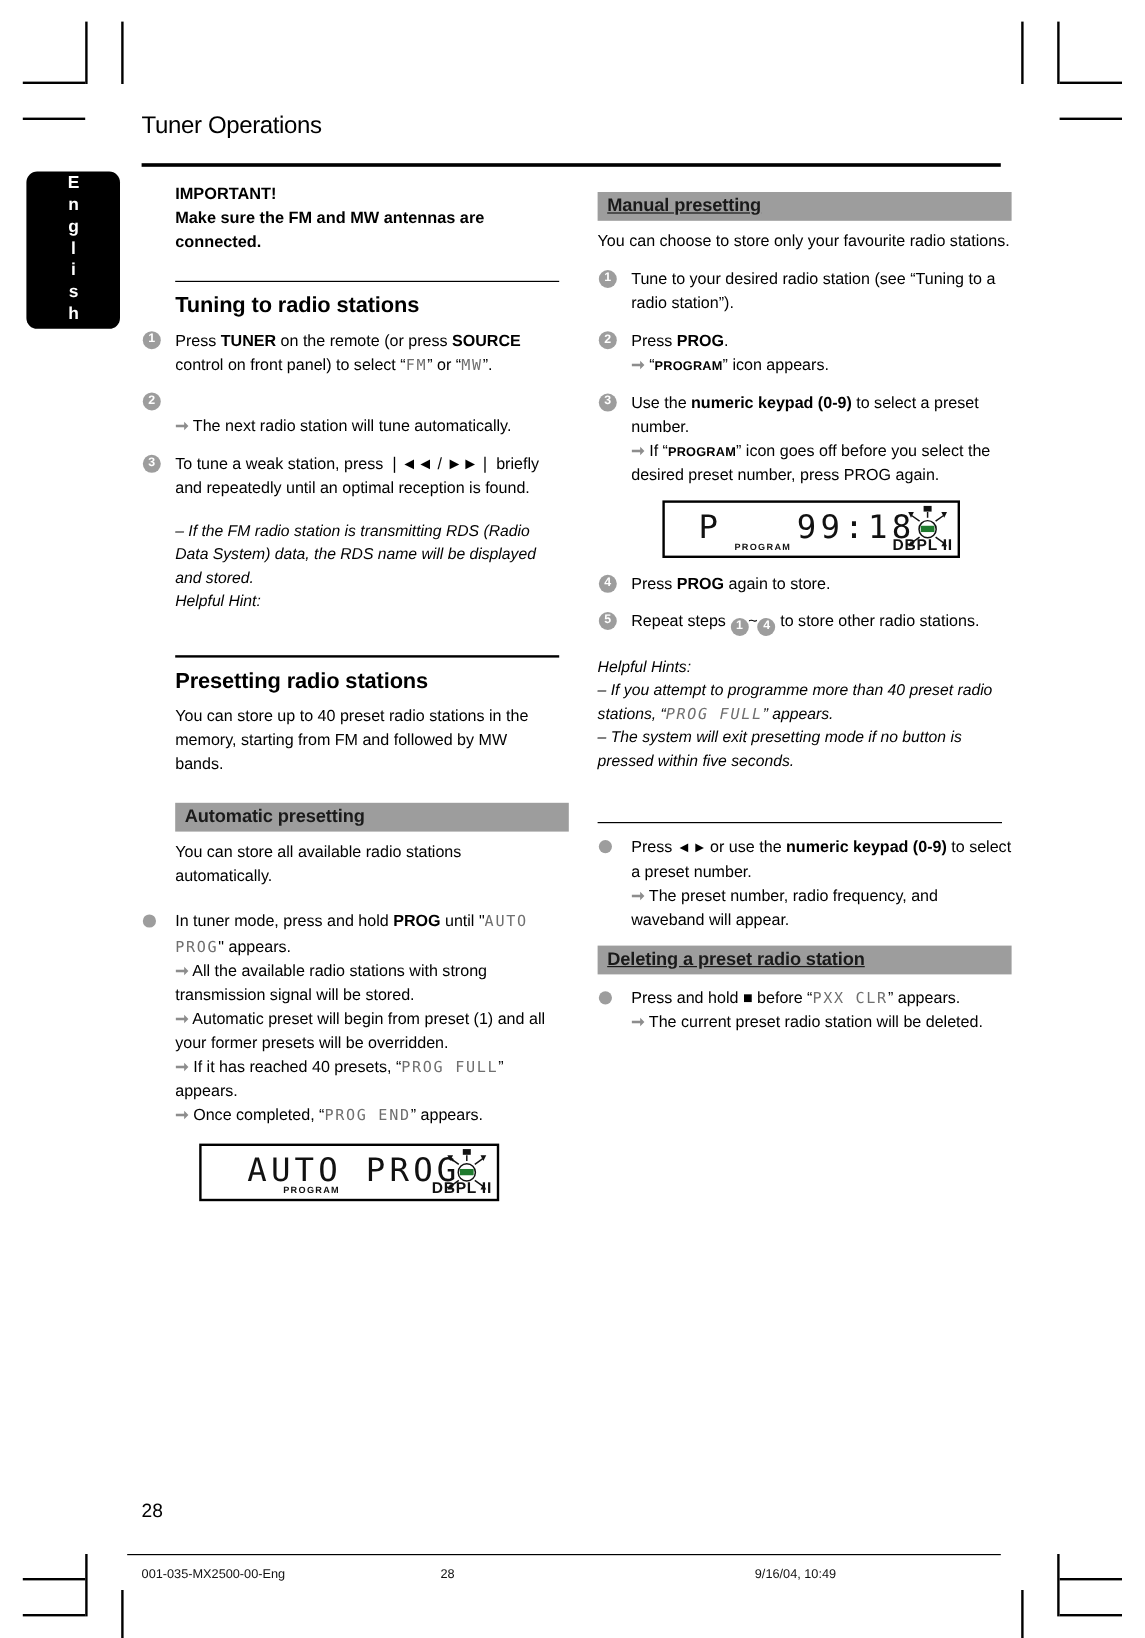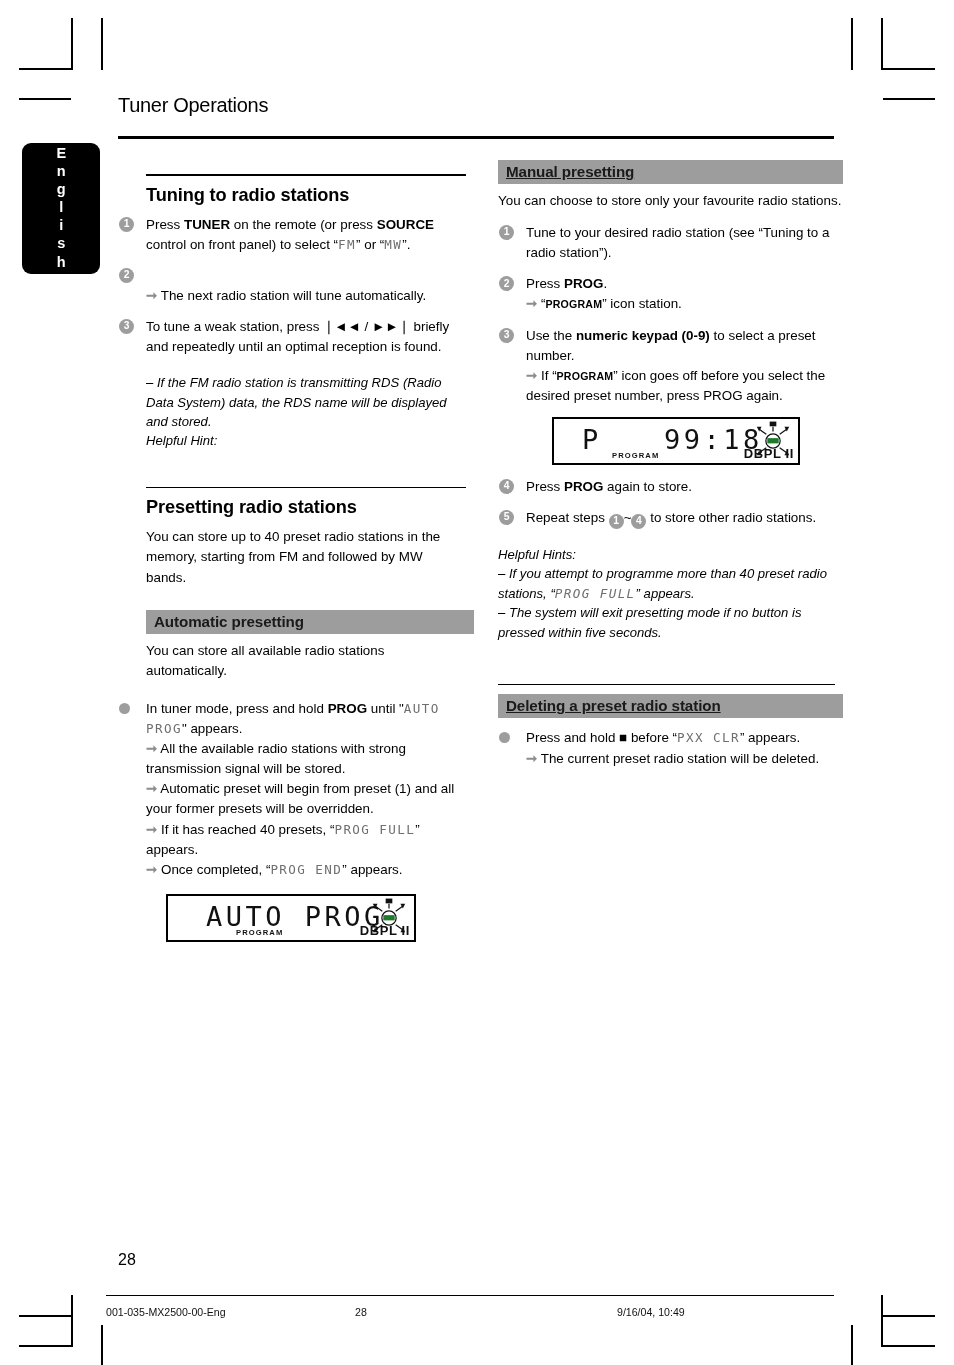--- a/index.html
+++ b/index.html
@@ -150,21 +150,21 @@
   }
 
   
   .pageno {
     position:absolute; left:118px; top:1251px;
     font-size:16px; font-weight:normal;
   }
   .foot-rule {
     position:absolute; left:106px; top:1295px; width:728px; height:1.2px; background:#000;
   }
-  .foot { position:absolute; top:1306px; font-size:10.6px; color:#111; }
+  .foot { position:absolute; top:1306px; font-size:10.6px; color:#111;margin-left:12px; }
   .foot-a { left:106px; }
   .foot-b { left:355px; }
   .foot-c { left:617px; }
 
   .nav-glyph { font-size:12px; letter-spacing:-1px; }
 </style>
 </head>
 <body>
 
 <div class="page">
@@ -191,20 +191,25 @@
 
   <div class="lang-tab">
     <span>English</span>
   </div>
 
   <div class="title">Tuner Operations</div>
   <div class="title-rule"></div>
 
   <div class="col col-left">
 
+    <div class="imp">
+      <span>IMPORTANT!</span><br>
+      <span>Make sure the FM and MW antennas are</span><br>
+      <span>connected.</span>
+    </div>
 
     <div class="sec-rule"></div>
     <h2 class="sec">Tuning to radio stations</h2>
 
     <div class="step">
       <span class="num">1</span>
       <span class="txt"><span>Press </span><b>TUNER</b><span> on the remote (or press </span><b>SOURCE</b><span> control on front panel) to select “</span><span class="lcd">FM</span><span>” or “</span><span class="lcd">MW</span><span>”.</span></span>
     </div>
 
     <div class="step">
@@ -265,21 +270,21 @@
     <p class="body nomarg">You can choose to store only your favourite radio stations.</p>
 
     <div class="step">
       <span class="num">1</span>
       <span class="txt">Tune to your desired radio station (see “Tuning to a radio station”).</span>
     </div>
 
     <div class="step">
       <span class="num">2</span>
       <span class="txt"><span>Press </span><b>PROG</b><span>.</span><br>
-      <span class="arr">➞</span> <span>“</span><b class="sc">PROGRAM</b><span>” icon station.</span></span>
+      <span class="arr">➞</span> <span>“</span><b class="sc">PROGRAM</b><span>” icon appears.</span></span>
     </div>
 
     <div class="step">
       <span class="num">3</span>
       <span class="txt"><span>Use the </span><b>numeric keypad (0-9)</b><span> to select a preset number.</span><br>
       <span class="arr">➞</span> <span>If “</span><b class="sc">PROGRAM</b><span>” icon goes off before you select the desired preset number, press PROG again.</span></span>
     </div>
 
     <div class="display disp-p">
       <div class="seg seg-p">P</div>
@@ -312,20 +317,25 @@
     </div>
 
     <div class="hint nomarg" style="margin-top:16px;">
       <div>Helpful Hints:</div>
       <div><span>–  If you attempt to programme more than 40 preset radio stations, “</span><span class="lcd">PROG FULL</span><span>” appears.</span></div>
       <div>–  The system will exit presetting mode if no button is pressed within five seconds.</div>
     </div>
 
     <div class="sec-rule full" style="margin-top:42px;"></div>
 
+    <div class="step" style="margin-top:10px;">
+      <span class="bul"></span>
+      <span class="txt"><span>Press </span><b class="nav-glyph">◄ ►</b><span> or use the </span><b>numeric keypad (0-9)</b><span> to select a preset number.</span><br>
+      <span class="arr">➞</span> <span>The preset number, radio frequency, and waveband will appear.</span></span>
+    </div>
 
     <div class="barhead rightcol" style="">Deleting a preset radio station</div>
 
     <div class="step" style="margin-top:10px;">
       <span class="bul"></span>
       <span class="txt"><span>Press and hold </span><b>■</b><span> before “</span><span class="lcd">PXX CLR</span><span>” appears.</span><br>
       <span class="arr">➞</span> <span>The current preset radio station will be deleted.</span></span>
     </div>
 
   </div>

